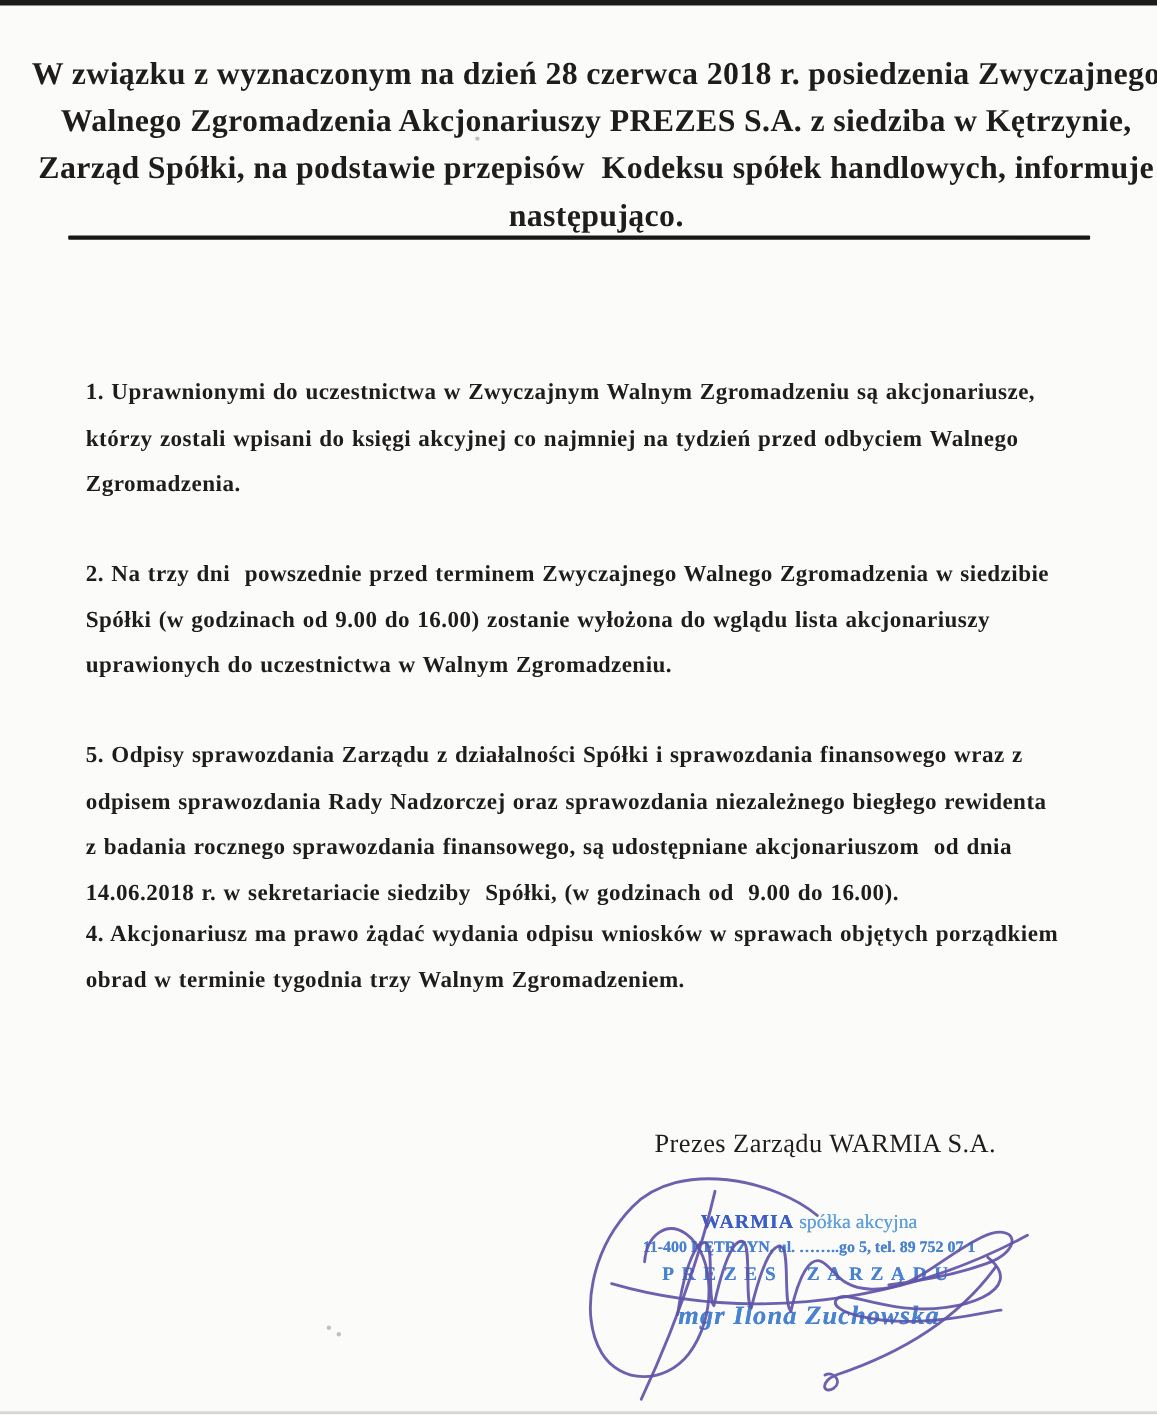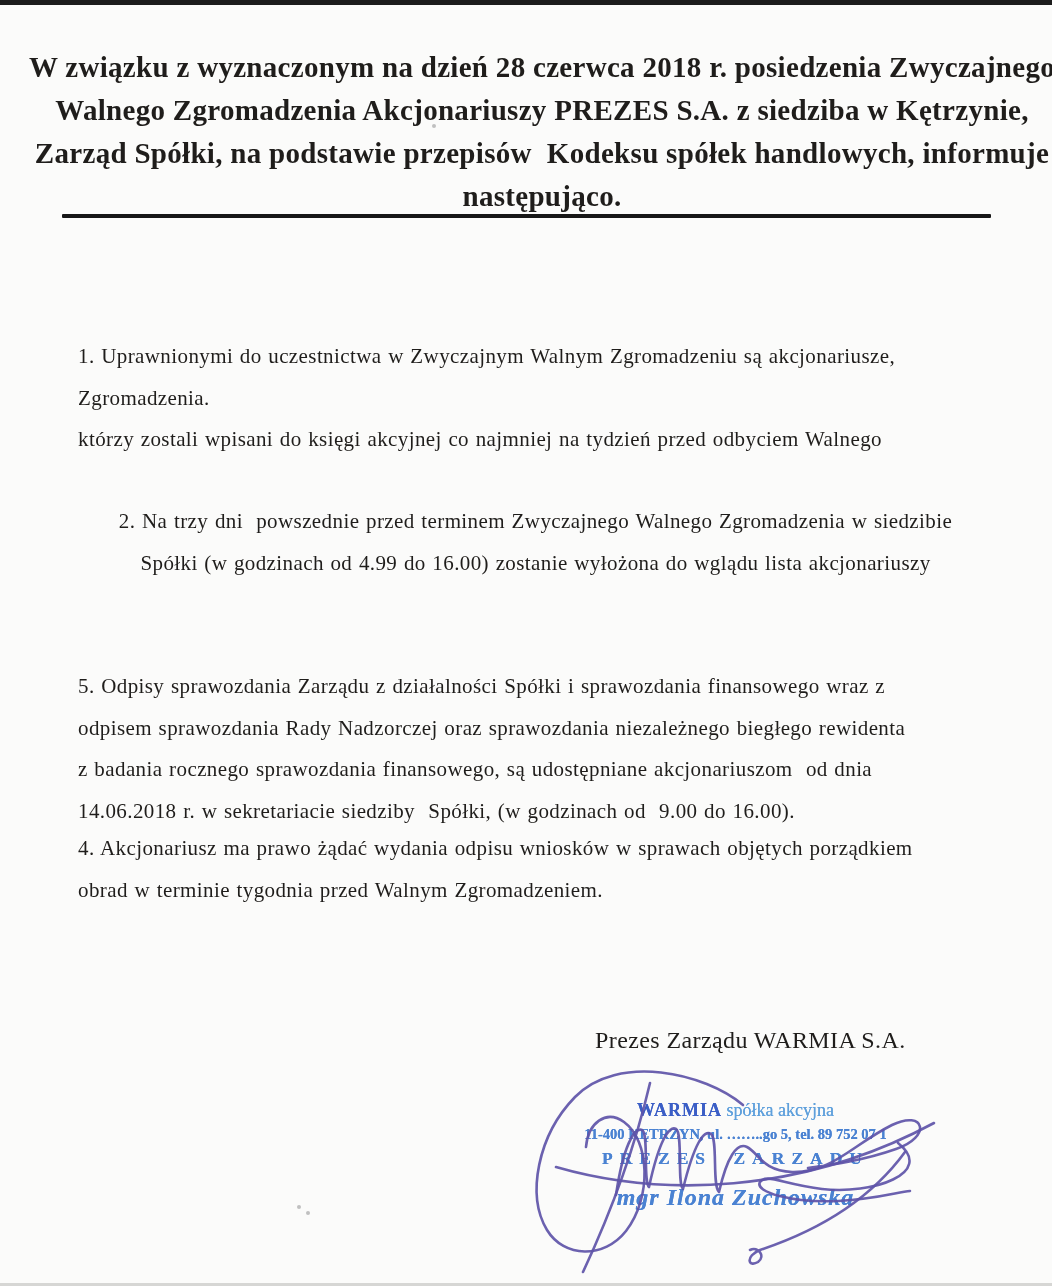--- a/index.html
+++ b/index.html
@@ -29,22 +29,22 @@
   }
   .header div{white-space:pre-wrap;}
   .rule{
     position:absolute;top:214px;left:62px;width:929px;height:4px;
     background:var(--rule,#171717);border-radius:1px;
   }
   .para{
     position:absolute;left:78px;width:915px;
     font-size:21px;line-height:41.5px;letter-spacing:.4px;word-spacing:1px;
   }
-  .para div{white-space:pre-wrap;}
-  .p1{top:336px;} .p2{top:501px;text-align:center;} .p3{top:666px;} .p4{top:828px;}
+  .para div{white-space:pre-wrap;font-weight:bold;}
+  .p1{top:336px;} .p2{top:501px;} .p3{top:666px;} .p4{top:828px;}
   .signoff{
     position:absolute;left:595px;top:1027px;
     font-size:24px;letter-spacing:.4px;white-space:nowrap;
   }
   .stamp{
     position:absolute;left:578px;top:1100px;width:315px;
     text-align:center;white-space:nowrap;
     text-shadow:0 0 .6px currentColor;
   }
   .stamp-company{font-size:18px;color:var(--stamp-light-blue,#5fa0dc);}
@@ -70,39 +70,40 @@
     <div>W związku z wyznaczonym na dzień 28 czerwca 2018 r. posiedzenia Zwyczajnego</div>
     <div>Walnego Zgromadzenia Akcjonariuszy PREZES S.A. z siedziba w Kętrzynie,</div>
     <div>Zarząd Spółki, na podstawie przepisów  Kodeksu spółek handlowych, informuje</div>
     <div>następująco.</div>
   </div>
 
   <div class="rule"></div>
 
   <div class="para p1">
     <div>1. Uprawnionymi do uczestnictwa w Zwyczajnym Walnym Zgromadzeniu są akcjonariusze,</div>
+    <div>którzy zostali wpisani do księgi akcyjnej co najmniej na tydzień przed odbyciem Walnego</div>
     <div>Zgromadzenia.</div>
-    <div>którzy zostali wpisani do księgi akcyjnej co najmniej na tydzień przed odbyciem Walnego</div>
   </div>
 
   <div class="para p2">
     <div>2. Na trzy dni  powszednie przed terminem Zwyczajnego Walnego Zgromadzenia w siedzibie</div>
-    <div>Spółki (w godzinach od 4.99 do 16.00) zostanie wyłożona do wglądu lista akcjonariuszy</div>
+    <div>Spółki (w godzinach od 9.00 do 16.00) zostanie wyłożona do wglądu lista akcjonariuszy</div>
+    <div>uprawionych do uczestnictwa w Walnym Zgromadzeniu.</div>
   </div>
 
   <div class="para p3">
     <div>5. Odpisy sprawozdania Zarządu z działalności Spółki i sprawozdania finansowego wraz z</div>
     <div>odpisem sprawozdania Rady Nadzorczej oraz sprawozdania niezależnego biegłego rewidenta</div>
     <div>z badania rocznego sprawozdania finansowego, są udostępniane akcjonariuszom  od dnia</div>
     <div>14.06.2018 r. w sekretariacie siedziby  Spółki, (w godzinach od  9.00 do 16.00).</div>
   </div>
 
   <div class="para p4">
     <div>4. Akcjonariusz ma prawo żądać wydania odpisu wniosków w sprawach objętych porządkiem</div>
-    <div>obrad w terminie tygodnia przed Walnym Zgromadzeniem.</div>
+    <div>obrad w terminie tygodnia trzy Walnym Zgromadzeniem.</div>
   </div>
 
   <div class="signoff">Prezes Zarządu WARMIA S.A.</div>
 
   <div class="stamp">
     <div class="stamp-company"><span class="strong">WARMIA</span><span> spółka akcyjna</span></div>
     <div class="stamp-address">11-400 KĘTRZYN, ul. ……..go 5, tel. 89 752 07 1</div>
     <div class="stamp-title">PREZES ZARZĄDU</div>
     <div class="stamp-name">mgr Ilona Zuchowska</div>
   </div>

